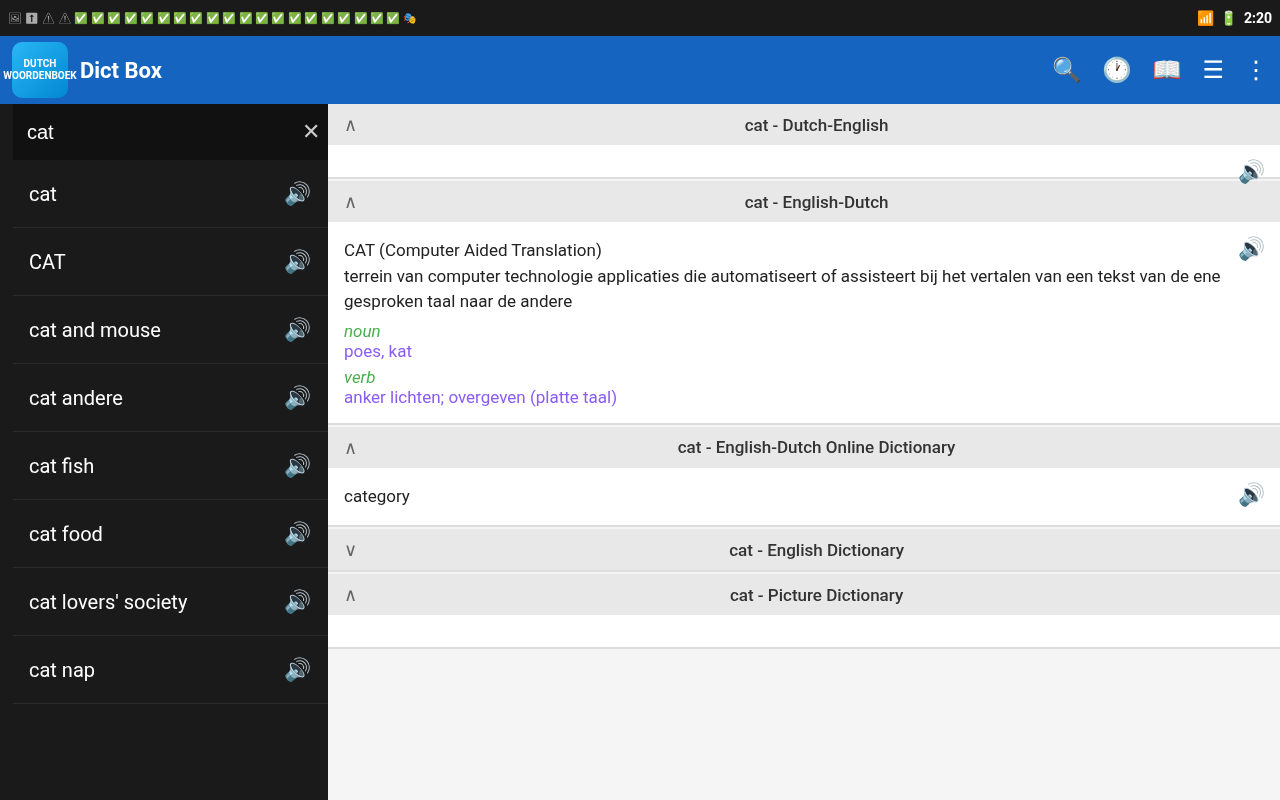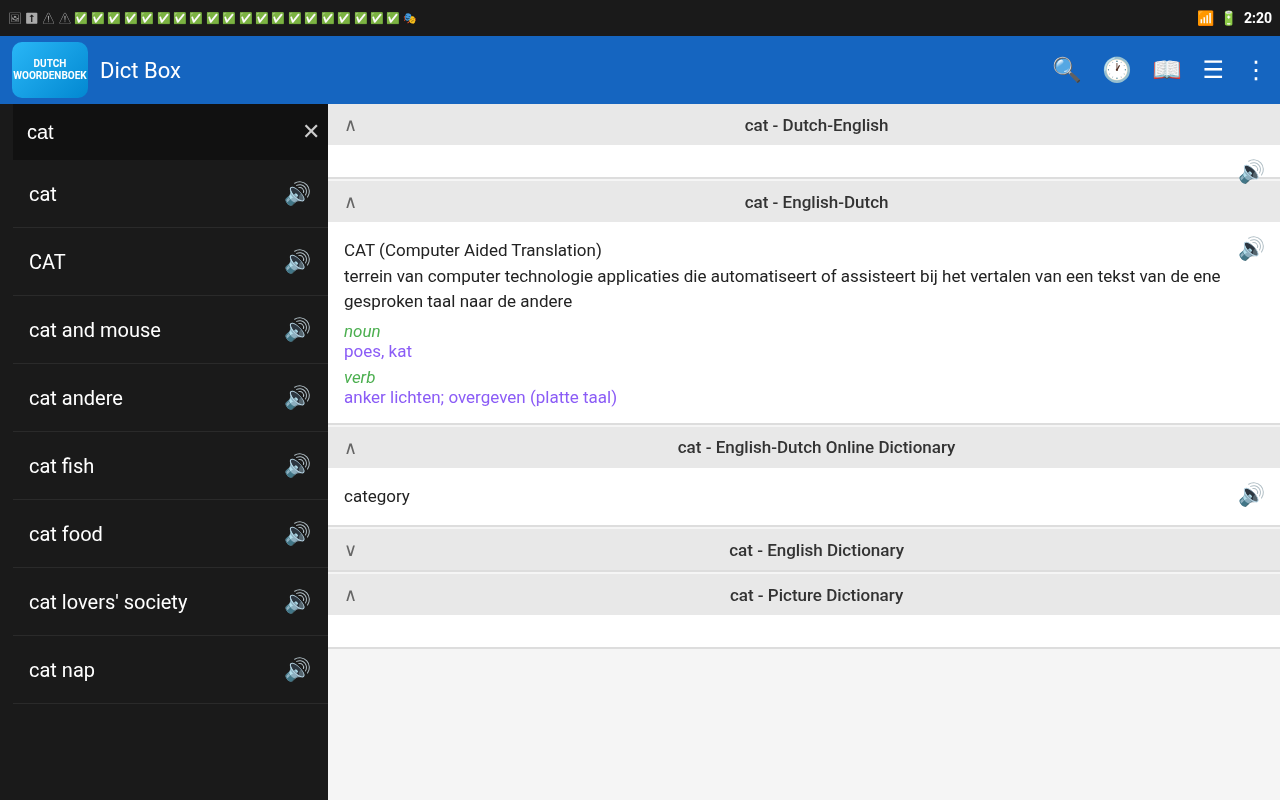--- a/index.html
+++ b/index.html
@@ -19,37 +19,37 @@
     
     .toolbar {
       height: 68px;
       background: #1565C0;
       display: flex;
       align-items: center;
       padding: 0 12px;
       gap: 12px;
     }
     .toolbar-logo {
-      width: 76px;
+      width: 56px;
       height: 56px;
       background: linear-gradient(135deg, #29B6F6, #0288D1);
       border-radius: 10px;
       display: flex;
       flex-direction: column;
       align-items: center;
       justify-content: center;
       color: white;
       font-weight: bold;
       font-size: 10px;
       line-height: 1.2;
     }
     .toolbar-title {
       color: white;
       font-size: 22px;
-      font-weight: normal;
+      font-weight: bold;
       flex: 1;
     }
     .toolbar-actions { display: flex; align-items: center; gap: 20px; }
     .toolbar-icon { color: white; font-size: 24px; cursor: pointer; }
 
     
     .main-area {
       display: flex;
       height: calc(800px - 36px - 68px);
     }

